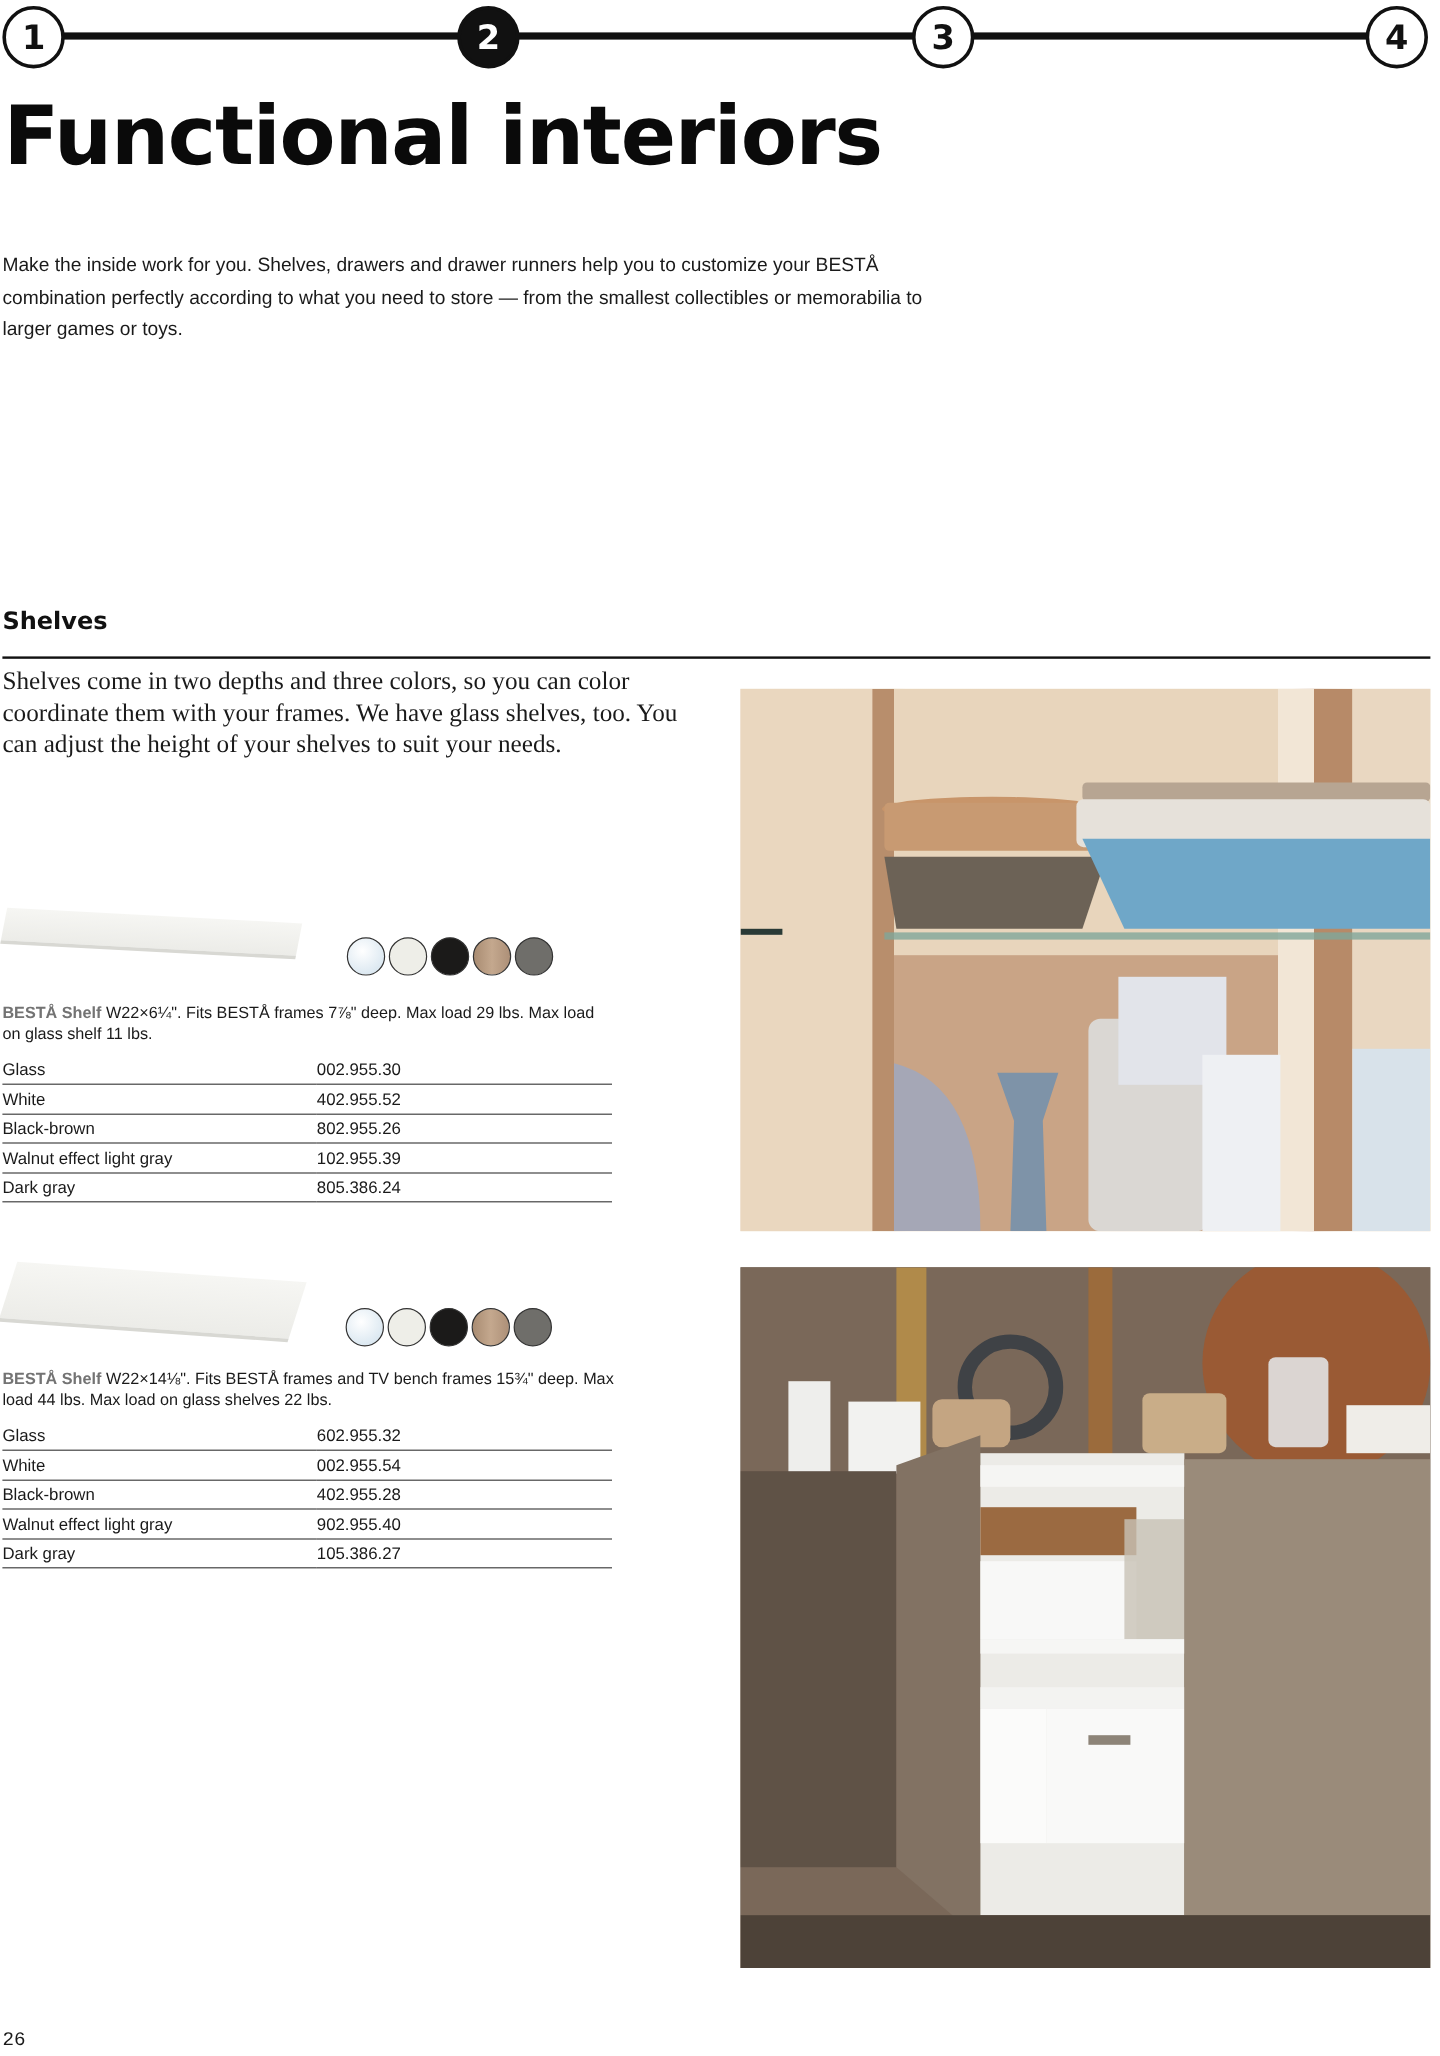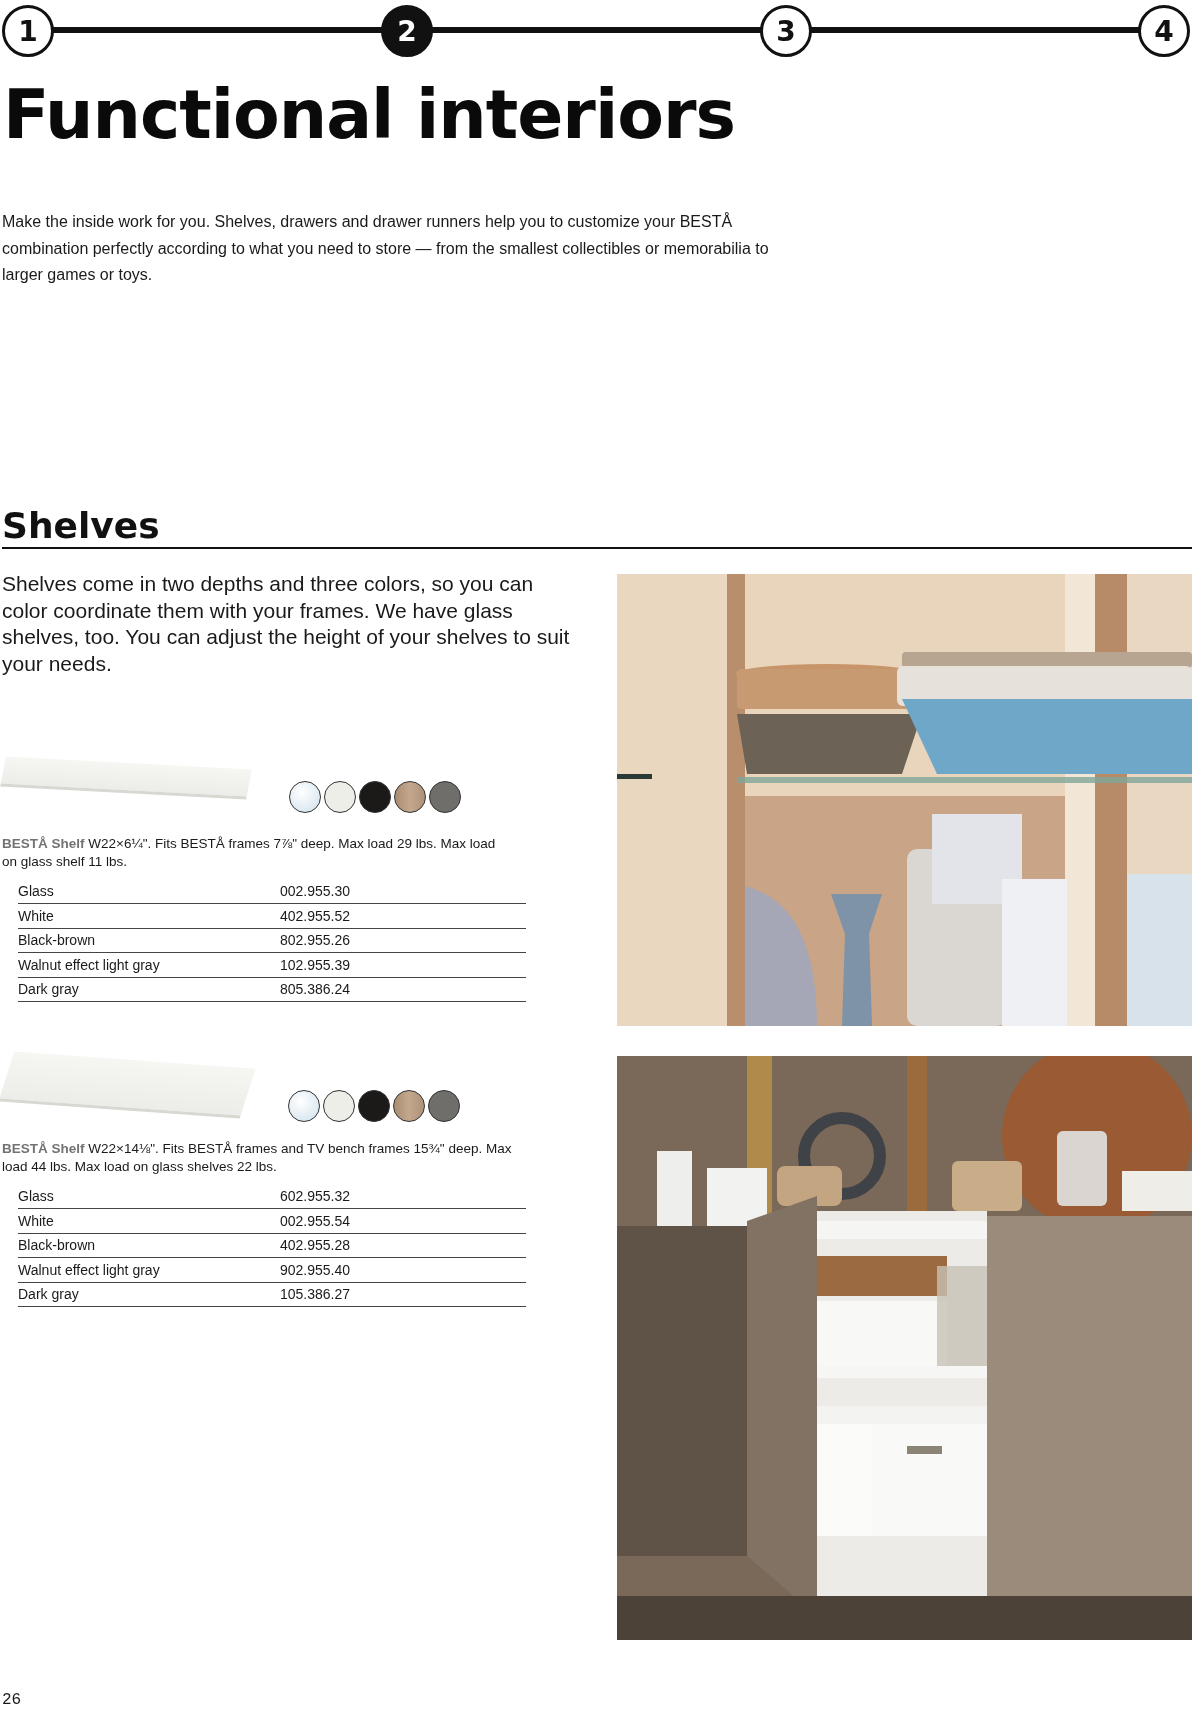--- a/index.html
+++ b/index.html
@@ -14,40 +14,40 @@
           font-family: "DejaVu Sans", sans-serif; font-weight: bold; font-size: 28px; color: #111111; }
   .step.active { background: #111111; color: #ffffff; }
 
   
   .page-title { position: absolute; left: 3px; top: 78px; font-family: "DejaVu Sans", sans-serif;
                 font-weight: bold; font-size: 68px; letter-spacing: -1px; color: #0a0a0a; line-height: 1.1; text-align: center; }
 
   .intro { position: absolute; left: 2px; top: 209px; width: 770px; font-size: 16px; line-height: 26.5px;
            color: #1a1a1a; font-family: "Liberation Sans", sans-serif; }
 
-  .section-title { position: absolute; left: 2px; top: 505px; font-weight: bold; font-size: 36px; color: #111111; }
+  .section-title { position: absolute; left: 2px; top: 505px; font-weight: bold; font-size: 20px; color: #111111; }
   .section-rule { position: absolute; left: 2px; top: 547px; width: 1190px; height: 2px; background: #111111; }
 
-  .section-desc { position: absolute; left: 2px; top: 571px; width: 580px; font-size: 21px; line-height: 26.5px;
-                  color: #1a1a1a; font-family: Liberation Sans, sans-serif; }
+  .section-desc { position: absolute; left: 2px; top: 554px; width: 580px; font-size: 21px; line-height: 26.5px;
+                  color: #1a1a1a; font-family: Liberation Serif, serif; }
 
   
   .product { position: absolute; left: 2px; width: 508px; }
   .product-image { position: absolute; left: 0; }
   .shelf-shape { position: absolute; background: linear-gradient(180deg, #f6f6f3 0%, #ecece8 100%);
                  border-bottom: 3px solid #d8d8d3; }
   .swatches { position: absolute; display: flex; gap: 3px; }
   .swatch { width: 32px; height: 32px; border-radius: 50%; border: 1.5px solid #333333; }
 
   .product-desc { position: absolute; left: 0; width: 510px; font-size: 13.5px; line-height: 18px;
                   color: #1a1a1a; font-family: "Liberation Sans", sans-serif; }
   .product-desc b { font-weight: bold; color: #737373; }
 
   .spec-table { position: absolute; left: 0; width: 508px; border-collapse: collapse;
-                font-family: "Liberation Sans", sans-serif; font-size: 14px; color: #1a1a1a; margin-left: 16px; }
+                font-family: "Liberation Sans", sans-serif; font-size: 14px; color: #1a1a1a; }
   .spec-row { height: 24.5px; border-bottom: 1.5px solid #444444; }
   .spec-row td { padding: 0; vertical-align: middle; }
   .spec-row td.name { width: 262px; }
 
   
   .photo { position: absolute; overflow: hidden; }
   .photo1 { left: 617px; top: 574px; width: 575px; height: 452px;
             background: linear-gradient(90deg, #e8d6be 0%, #e2cdb2 20%, #d8c0a2 22%, #eedcc4 24%, #e6d3bb 60%, #ecdcc6 80%, #c49a78 83%, #e9d8c2 88%, #e6d2bb 100%); }
   .photo2 { left: 617px; top: 1056px; width: 575px; height: 584px; background: #6e5f52; }
 

